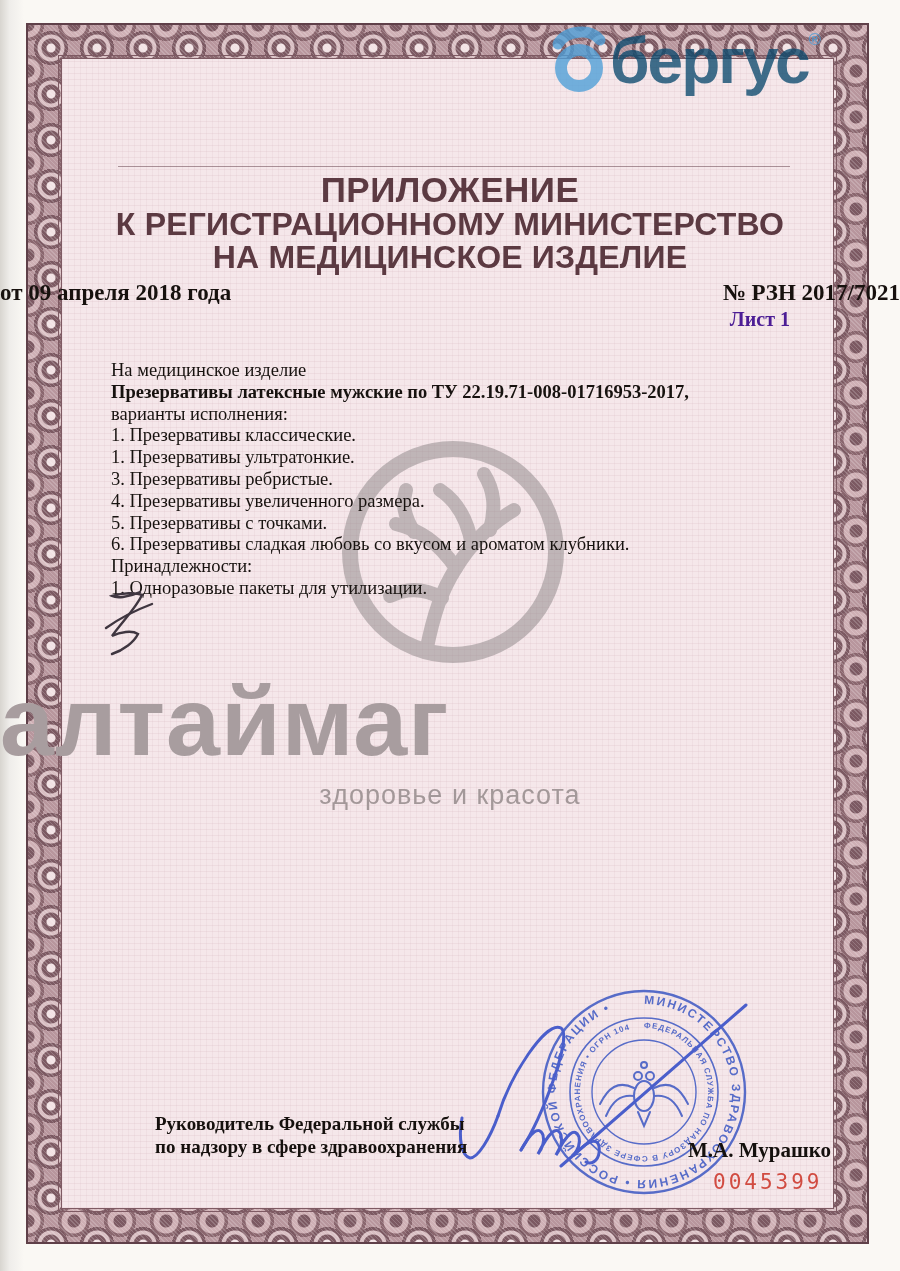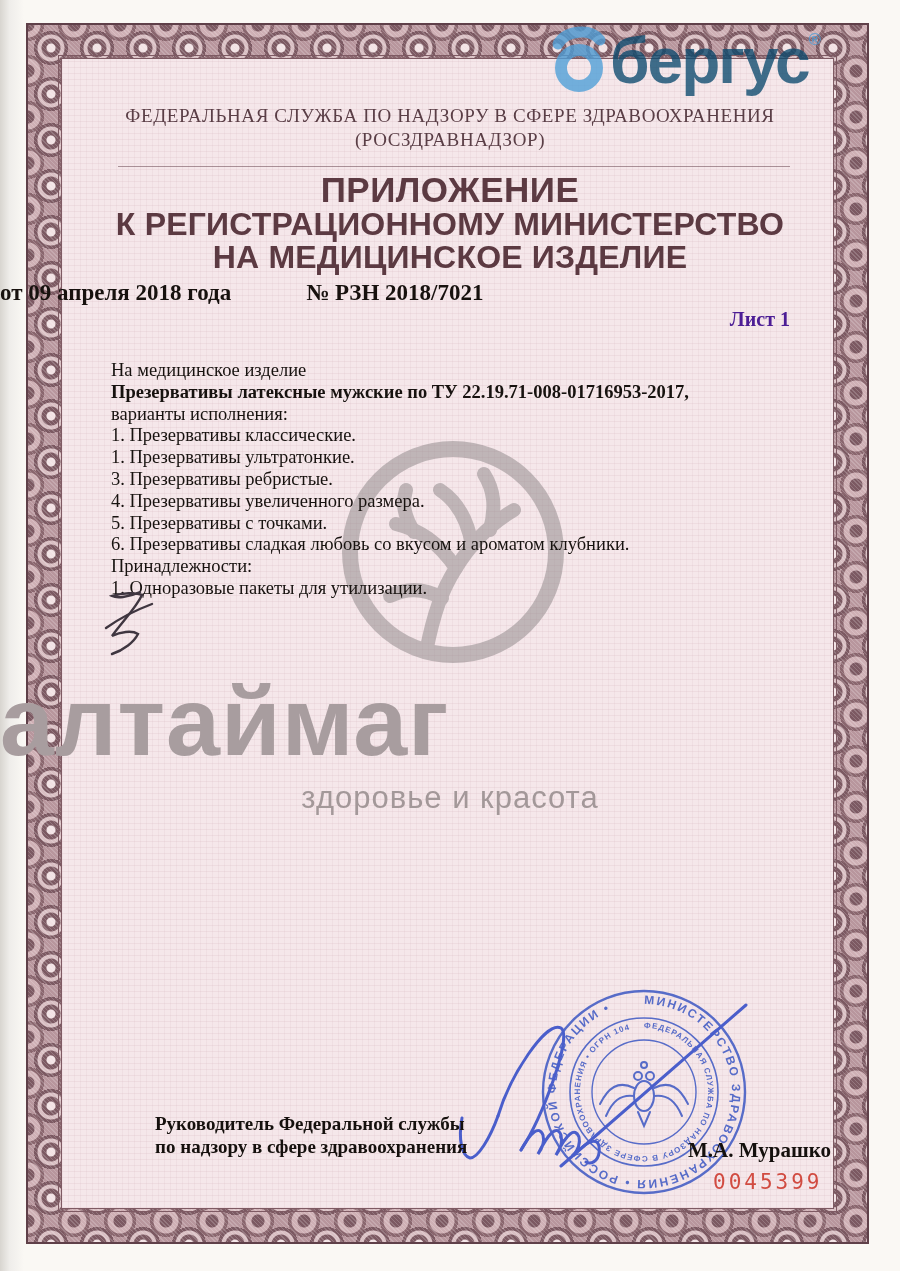--- a/index.html
+++ b/index.html
@@ -35,33 +35,33 @@
     outline-offset:2px;
   }
   .overlay{position:absolute;inset:0;}
   .org-header{position:absolute;top:104px;left:70px;right:70px;text-align:center;
     font-size:19px;line-height:24px;color:#5a3e46;letter-spacing:.6px;}
   .divider{position:absolute;top:166px;left:118px;right:110px;height:1px;background:rgba(106,73,82,.55);}
   .title{position:absolute;top:172px;left:60px;right:60px;text-align:center;
     font-family:"Liberation Sans", sans-serif;font-weight:bold;color:#5c3a42;}
   .title .t1{font-size:35px;line-height:36px;letter-spacing:.5px;}
   .title .t2,.title .t3{font-size:32px;line-height:33px;letter-spacing:.2px;}
-  .date-row{position:absolute;top:280px;left:0;right:0;display:flex;justify-content:flex-start;gap:75px;
+  .date-row{position:absolute;top:280px;left:0;right:0;display:flex;justify-content:space-between;gap:75px;
     font-weight:bold;font-size:23px;color:#17110e;}
   .sheet{position:absolute;top:308px;right:110px;font-weight:bold;font-size:20px;color:#4c1d95;}
   .body-text{position:absolute;top:360px;left:111px;right:80px;
     font-size:18.5px;line-height:21.8px;color:#17120f;}
   .body-text .b{font-weight:bold;}
   
   .tree-wm{position:absolute;left:338px;top:440px;opacity:.5;}
   .wm-big{position:absolute;top:672px;left:0;right:0;text-align:left;
     font-family:"Liberation Sans", sans-serif;font-weight:bold;font-size:97px;line-height:100px;
     color:#a89d9f;letter-spacing:1px;}
   .wm-sub{position:absolute;top:780px;left:0;right:0;text-align:center;
-    font-family:"Liberation Sans", sans-serif;font-size:31px;color:#a39899;letter-spacing:1px;}
+    font-family:"Liberation Sans", sans-serif;font-size:27px;color:#a39899;letter-spacing:1px;}
   .bergus{position:absolute;top:22px;left:546px;display:flex;align-items:flex-start;opacity:.78;}
   .bergus .txt{font-family:"Liberation Sans", sans-serif;font-weight:bold;font-size:64px;line-height:78px;
     color:#0c4a6e;letter-spacing:-2px;}
   .bergus .reg{font-family:"Liberation Sans", sans-serif;font-weight:bold;font-size:17px;color:#4d9fd8;margin-top:8px;}
   
   .sign-title{position:absolute;top:1112px;left:116px;font-weight:bold;font-size:19px;line-height:23px;color:#15100d;margin-left:39px;}
   .signer{position:absolute;top:1138px;left:688px;font-weight:bold;font-size:21px;color:#15100d;}
   .serial{position:absolute;top:1170px;left:713px;font-family:"DejaVu Sans Mono", monospace;
     font-weight:normal;font-size:21px;letter-spacing:3px;color:#d14b41;}
   .stamp{position:absolute;left:538px;top:986px;opacity:.92;}
@@ -82,35 +82,31 @@
 
   <div class="bergus">
     <svg width="64" height="78" viewBox="0 0 64 78">
       <circle cx="33" cy="46" r="18" fill="none" stroke="#4d9fd8" stroke-width="12"></circle>
       <path d="M12,22 C20,8 44,6 54,18" fill="none" stroke="#4d9fd8" stroke-width="11" stroke-linecap="round"></path>
     </svg>
     <span class="txt">бергус</span>
     <span class="reg">®</span>
   </div>
 
-  <div class="org-header">
-    <div>ФЕДЕРАЛЬНАЯ СЛУЖБА ПО НАДЗОРУ В СФЕРЕ ЗДРАВООХРАНЕНИЯ</div>
-    <div>(РОСЗДРАВНАДЗОР)</div>
-  </div>
   <div class="divider"></div>
 
   <div class="title">
     <div class="t1">ПРИЛОЖЕНИЕ</div>
     <div class="t2">К РЕГИСТРАЦИОННОМУ МИНИСТЕРСТВО</div>
     <div class="t3">НА МЕДИЦИНСКОЕ ИЗДЕЛИЕ</div>
   </div>
 
   <div class="date-row">
     <span>от  09 апреля 2018 года</span>
-    <span>№  РЗН 2018/7021</span>
+    <span>№  РЗН 2017/7021</span>
   </div>
 
   <div class="sheet">Лист 1</div>
 
   <svg class="tree-wm" width="232" height="228" viewBox="0 0 232 228">
     <g fill="none" stroke="#8b8486" stroke-width="14" stroke-linecap="round">
       <circle cx="115" cy="112" r="103" stroke-width="16"></circle>
       <path d="M88,212 C96,172 104,150 118,128 C134,102 152,84 176,70"></path>
       <path d="M118,128 C100,102 82,90 58,84"></path>
       <path d="M104,158 C86,148 68,148 52,156"></path>

